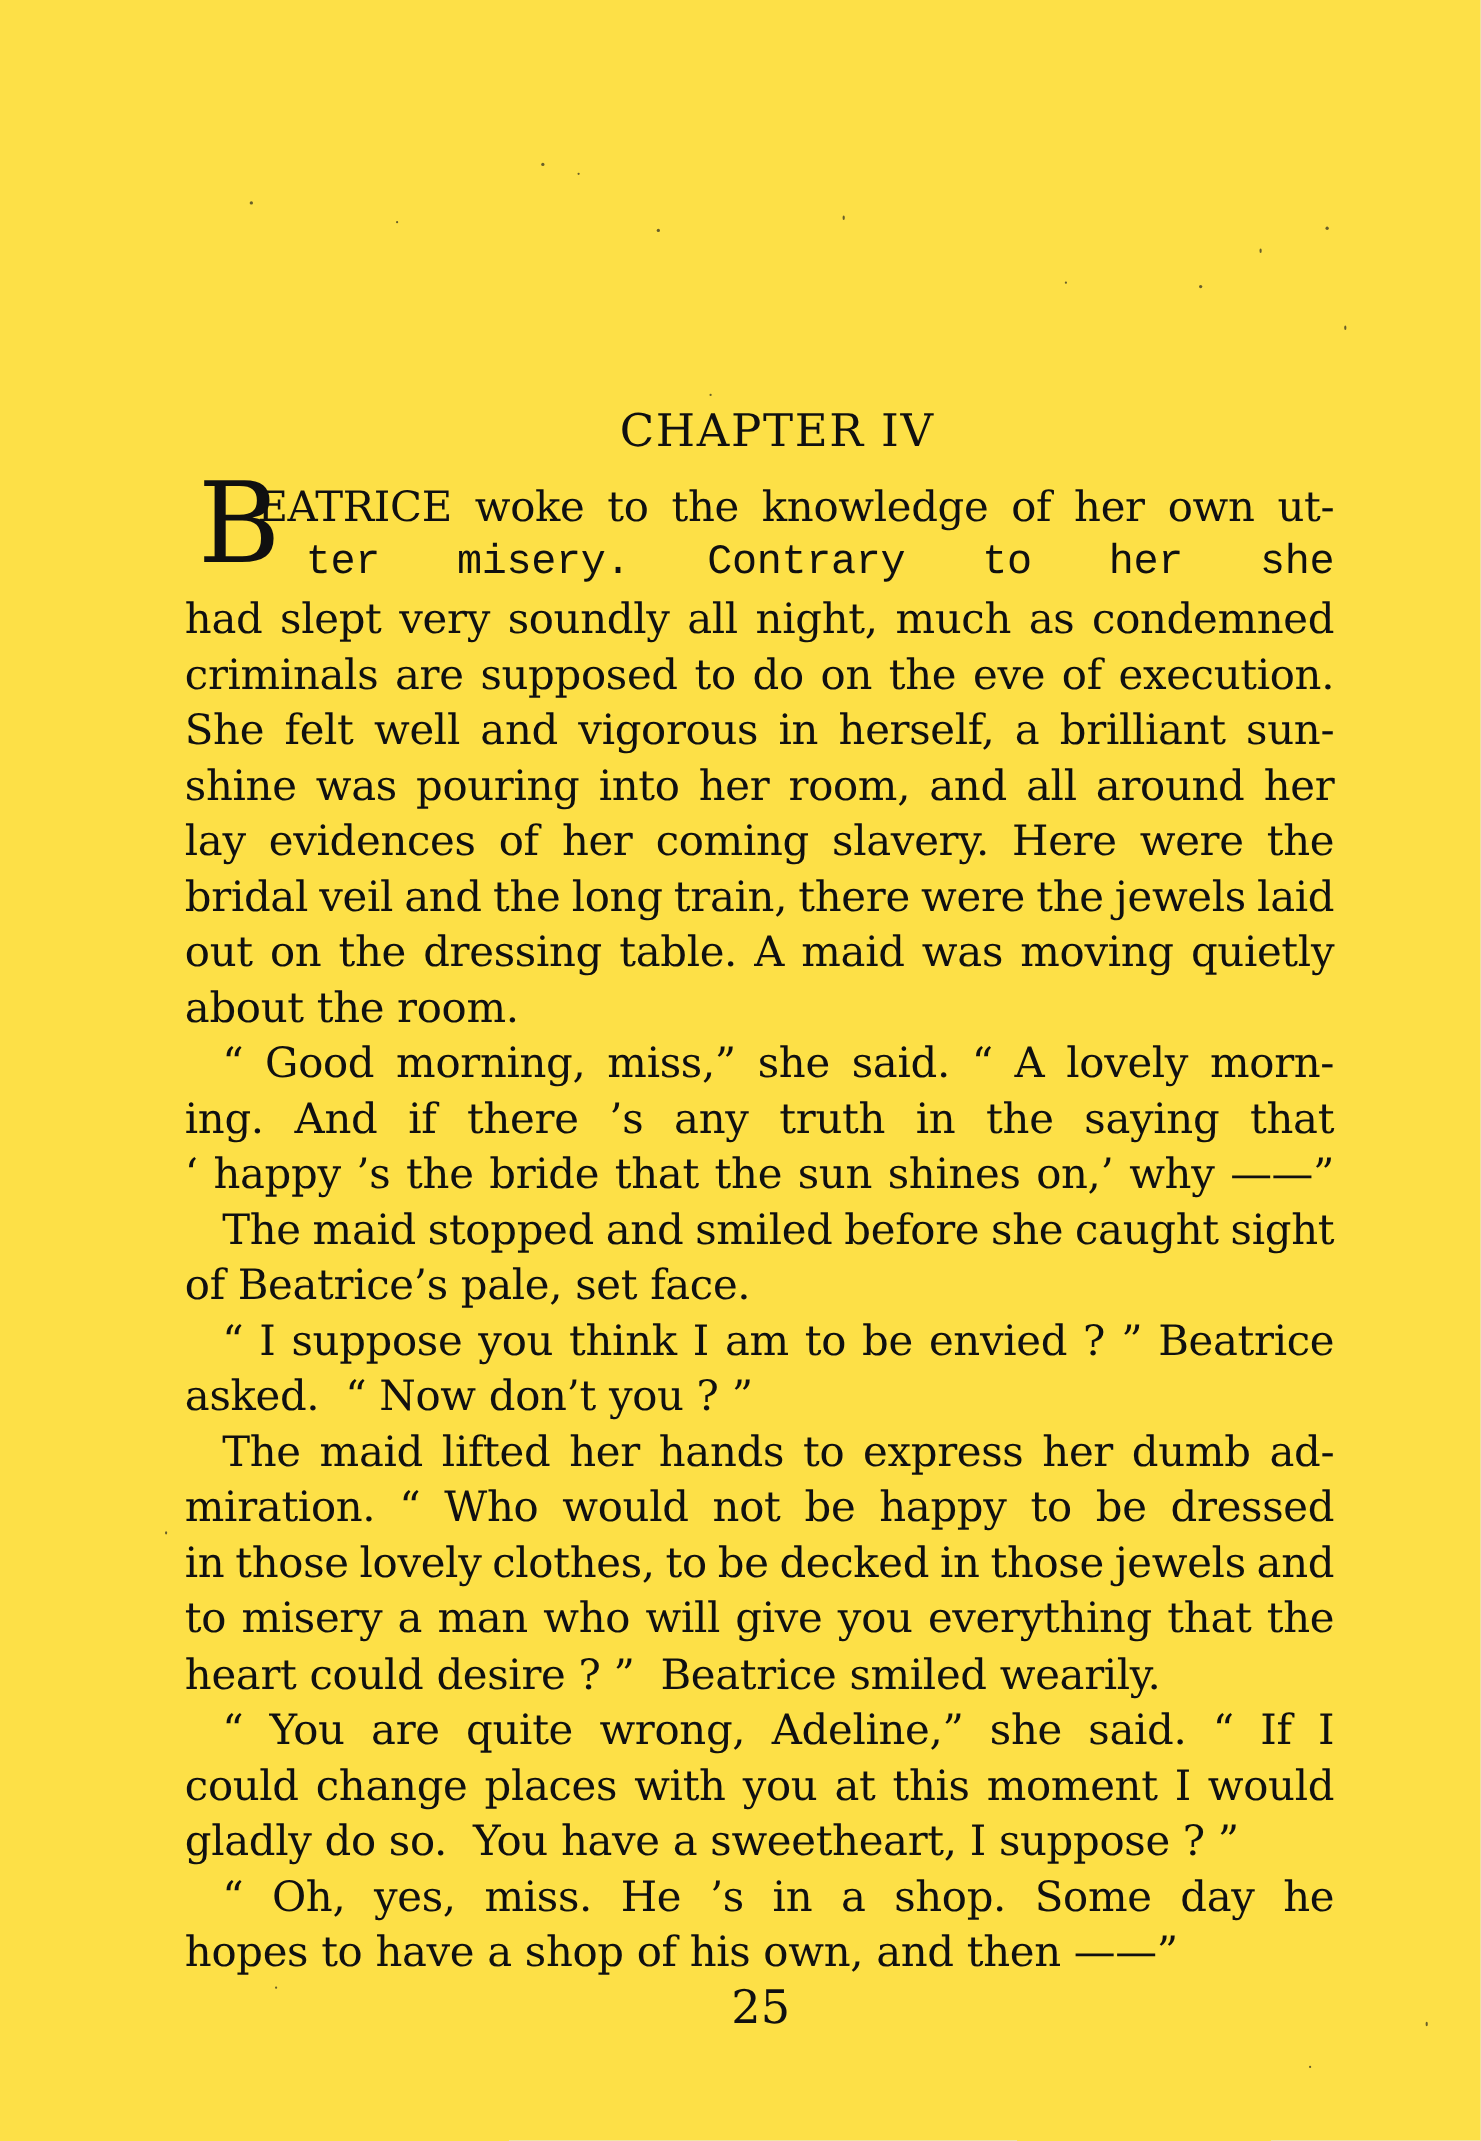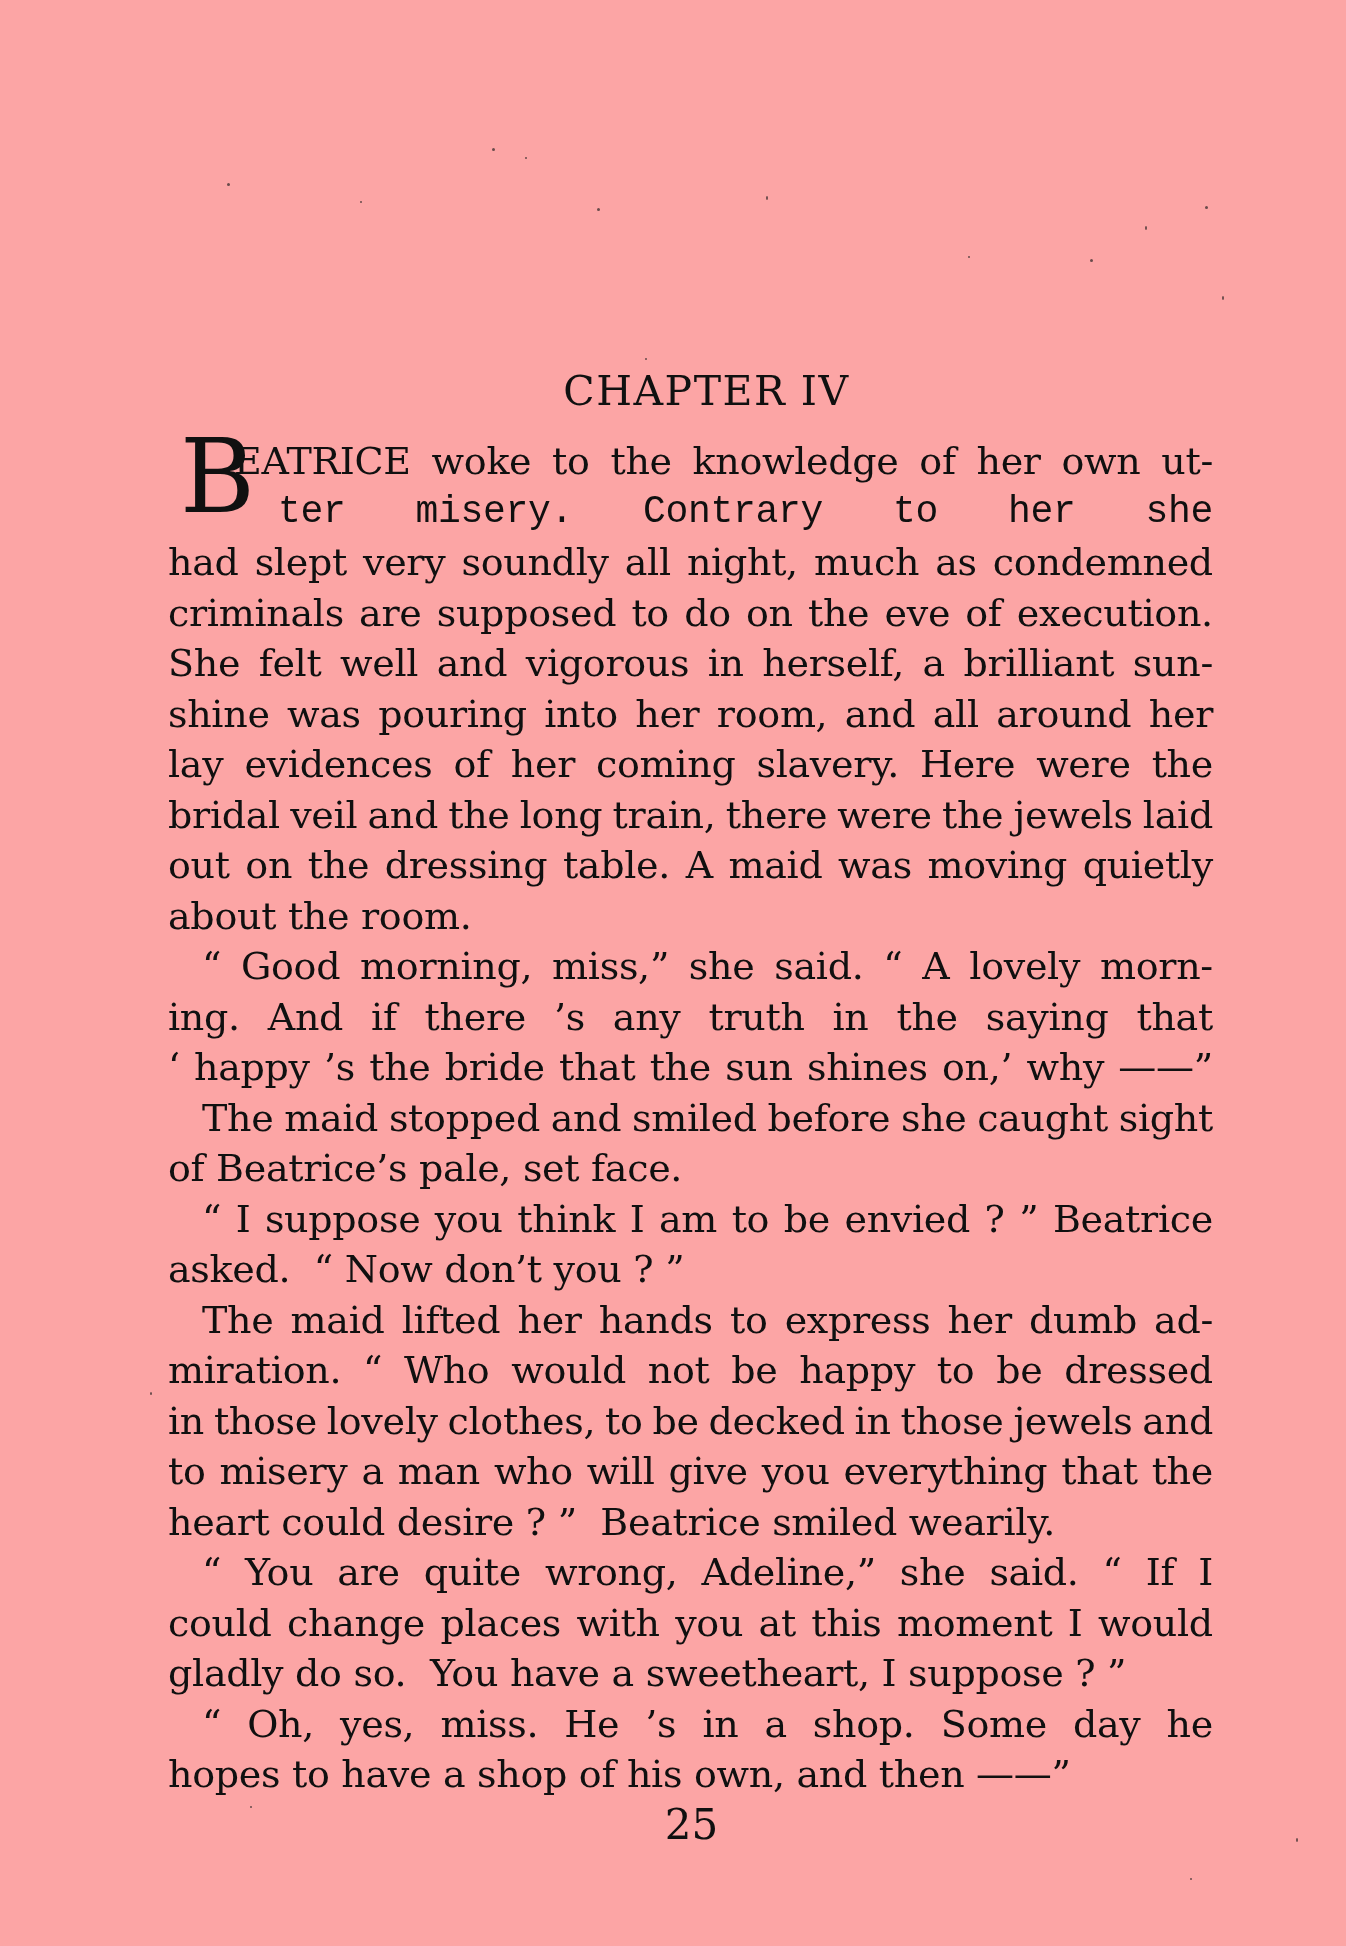--- a/index.html
+++ b/index.html
@@ -1,19 +1,19 @@
 <!DOCTYPE html>
 <html><head>
 <meta charset="utf-8">
 <style>
   html,body { margin:0; padding:0; background:#e8e8e6; }
   .page {
     position:relative;
     width:1346px; height:1946px;
-    background:#fca5a5;
+    background:#fde047;
     color:#101010;
     font-family:"DejaVu Serif","Liberation Serif",serif;
     overflow:hidden;
   }
   .heading {
     position:absolute;
     left:184px; top:366px; width:1045px;
     margin:0;
     font-size:41px; font-weight:normal;
     letter-spacing:1.5px;

